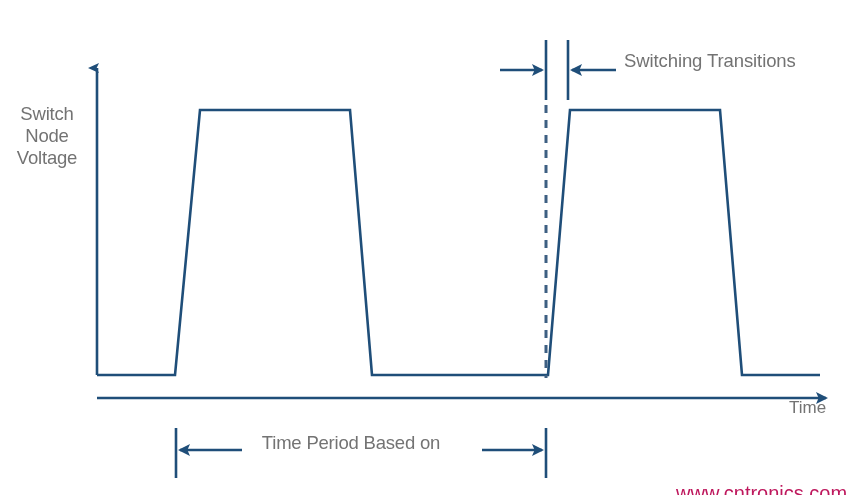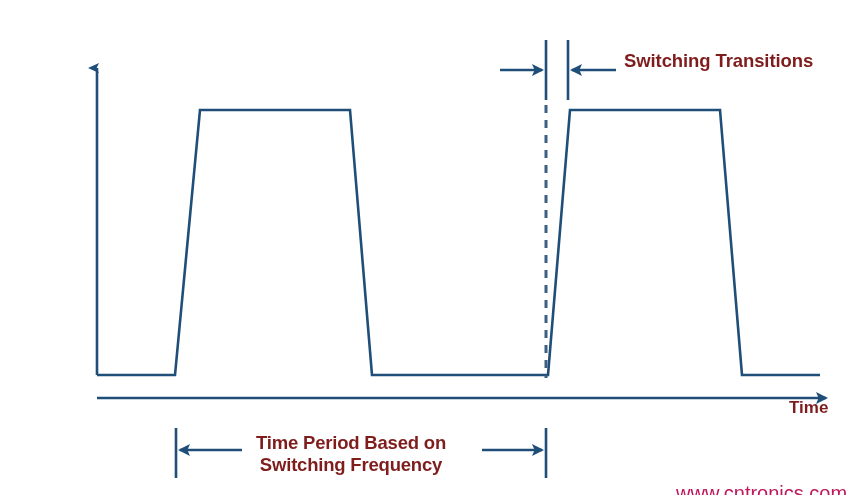--- a/index.html
+++ b/index.html
@@ -19,22 +19,22 @@
   }
   #diagram-svg {
     position: absolute;
     left: 0;
     top: 0;
     width: 851px;
     height: 495px;
   }
   .lbl {
     position: absolute;
-    color: #7f1d1d;
-    font-weight: bold;
+    color: #737373;
+    font-weight: normal;
     font-family: "Liberation Sans", sans-serif;
     white-space: nowrap;
     line-height: 1.18;
   }
   #axis-y-label {
     left: 4px;
     top: 103px;
     width: 86px;
     text-align: center;
     font-size: 18.5px;
@@ -106,25 +106,29 @@
     <line x1="500" y1="70" x2="542" y2="70" stroke="#1f4e79" stroke-width="2.6" marker-end="url(#arrow-right)"></line>
     <line x1="616" y1="70" x2="572" y2="70" stroke="#1f4e79" stroke-width="2.6" marker-end="url(#arrow-left)"></line>
 
     <line x1="176" y1="428" x2="176" y2="478" stroke="#1f4e79" stroke-width="2.6"></line>
     <line x1="546" y1="428" x2="546" y2="478" stroke="#1f4e79" stroke-width="2.6"></line>
 
     <line x1="242" y1="450" x2="180" y2="450" stroke="#1f4e79" stroke-width="2.6" marker-end="url(#arrow-left)"></line>
     <line x1="482" y1="450" x2="542" y2="450" stroke="#1f4e79" stroke-width="2.6" marker-end="url(#arrow-right)"></line>
   </svg>
 
+  <div class="lbl" id="axis-y-label">
+    <div>Switch</div>
+    <div>Node</div>
+    <div>Voltage</div>
+  </div>
 
   <div class="lbl" id="axis-x-label">Time</div>
 
   <div class="lbl" id="switching-transitions-label">Switching Transitions</div>
 
   <div class="lbl" id="time-period-label">
     <div>Time Period Based on</div>
-    <div>Switching Frequency</div>
   </div>
 
   <div id="watermark">www.cntronics.com</div>
 
 </div>
 
 </body></html>

